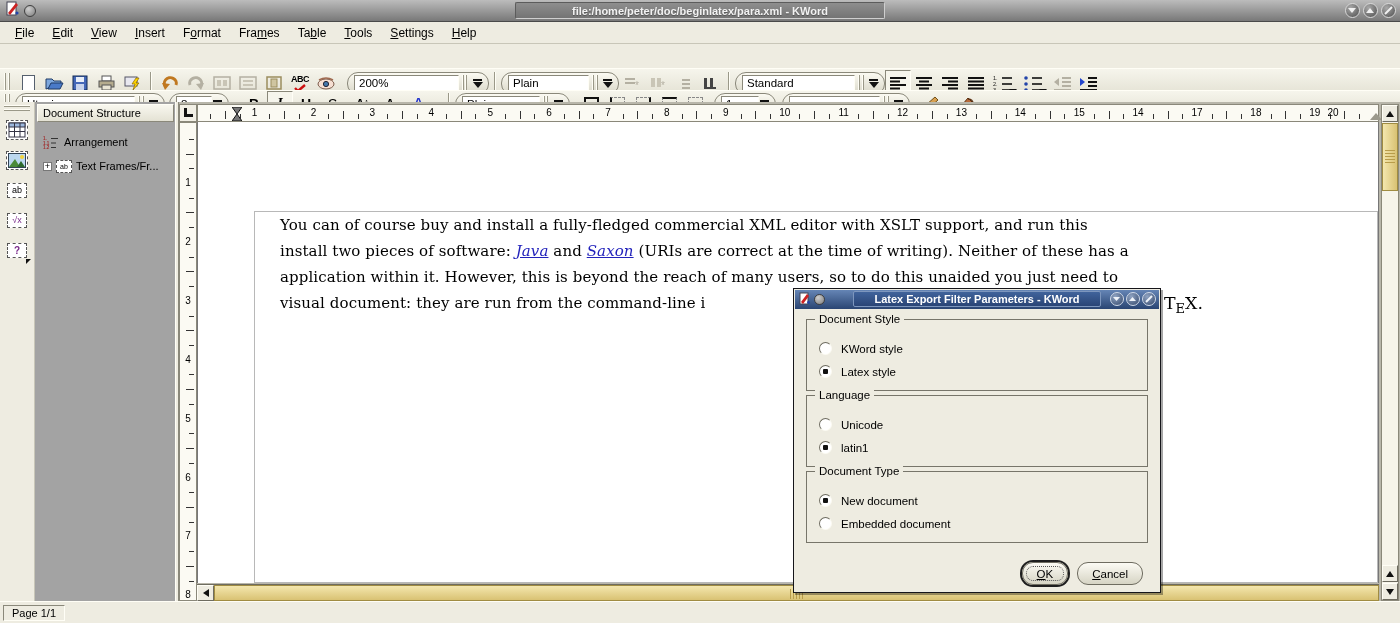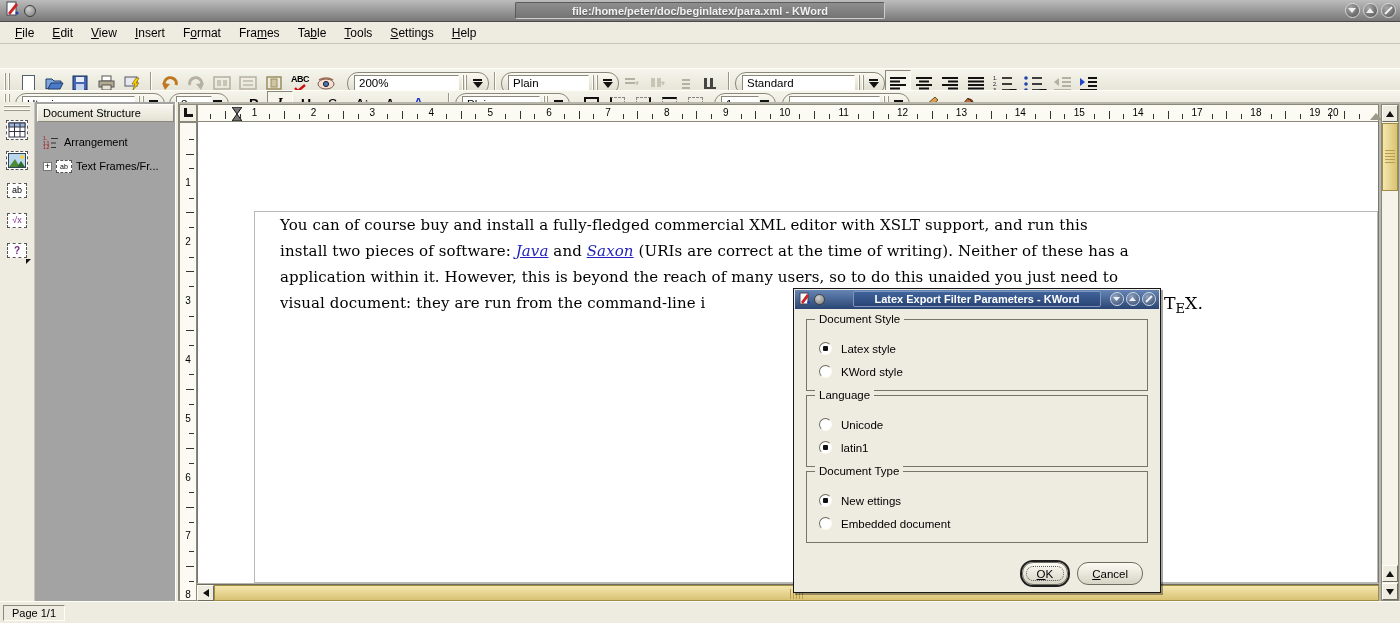--- a/index.html
+++ b/index.html
@@ -827,44 +827,44 @@
               <line x1="1" y1="7" x2="7" y2="1" stroke="#eef2f8" stroke-width="2"></line>
             </svg>
           </span>
       </div>
     </div>
     <div id="dialog-body">
       <div id="dialog-groups">
           <div class="group">
             <span class="group-label">Document Style</span>
             <div class="radio-row">
+              <span class="radio"></span>
+              <span class="radio-label">KWord style</span>
+            </div>
+            <div class="radio-row">
               <span class="radio on"></span>
               <span class="radio-label">Latex style</span>
-            </div>
-            <div class="radio-row">
-              <span class="radio"></span>
-              <span class="radio-label">KWord style</span>
             </div>
           </div>
           <div class="group">
             <span class="group-label">Language</span>
             <div class="radio-row">
               <span class="radio"></span>
               <span class="radio-label">Unicode</span>
             </div>
             <div class="radio-row">
               <span class="radio on"></span>
               <span class="radio-label">latin1</span>
             </div>
           </div>
           <div class="group">
             <span class="group-label">Document Type</span>
             <div class="radio-row">
               <span class="radio on"></span>
-              <span class="radio-label">New ettings</span>
+              <span class="radio-label">New document</span>
             </div>
             <div class="radio-row">
               <span class="radio"></span>
               <span class="radio-label">Embedded document</span>
             </div>
           </div>
         </div>
       <div id="dialog-actions">
         <button class="dlg-btn default"><u>O</u>K</button>
         <button class="dlg-btn"><u>C</u>ancel</button>

